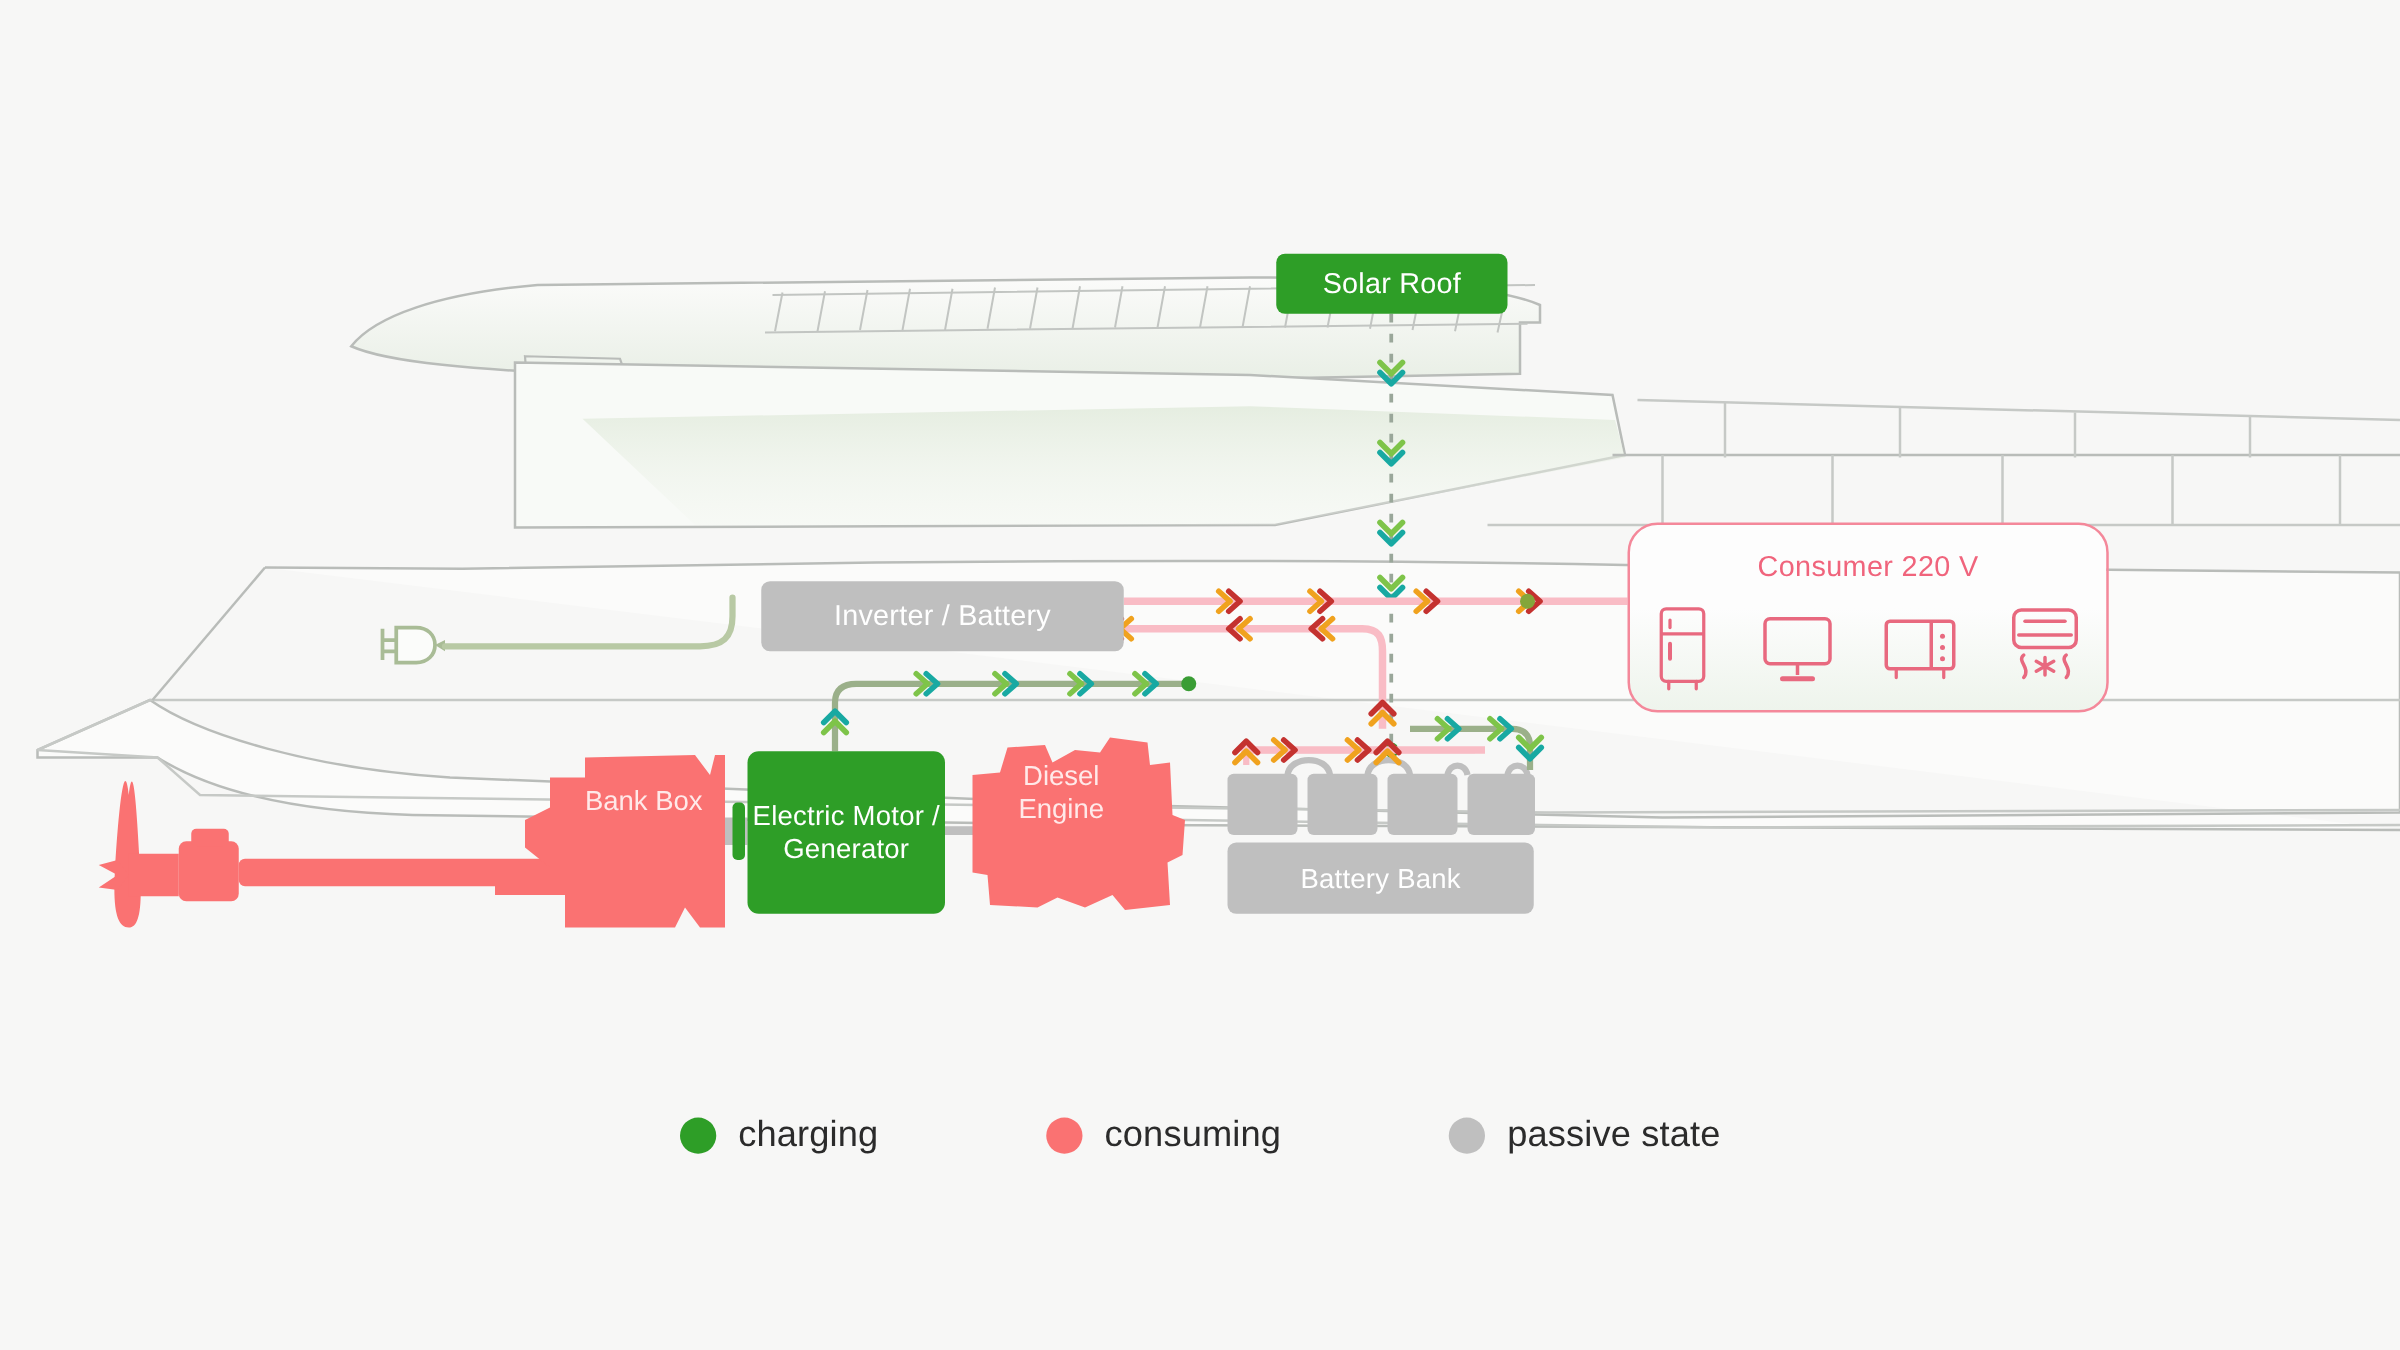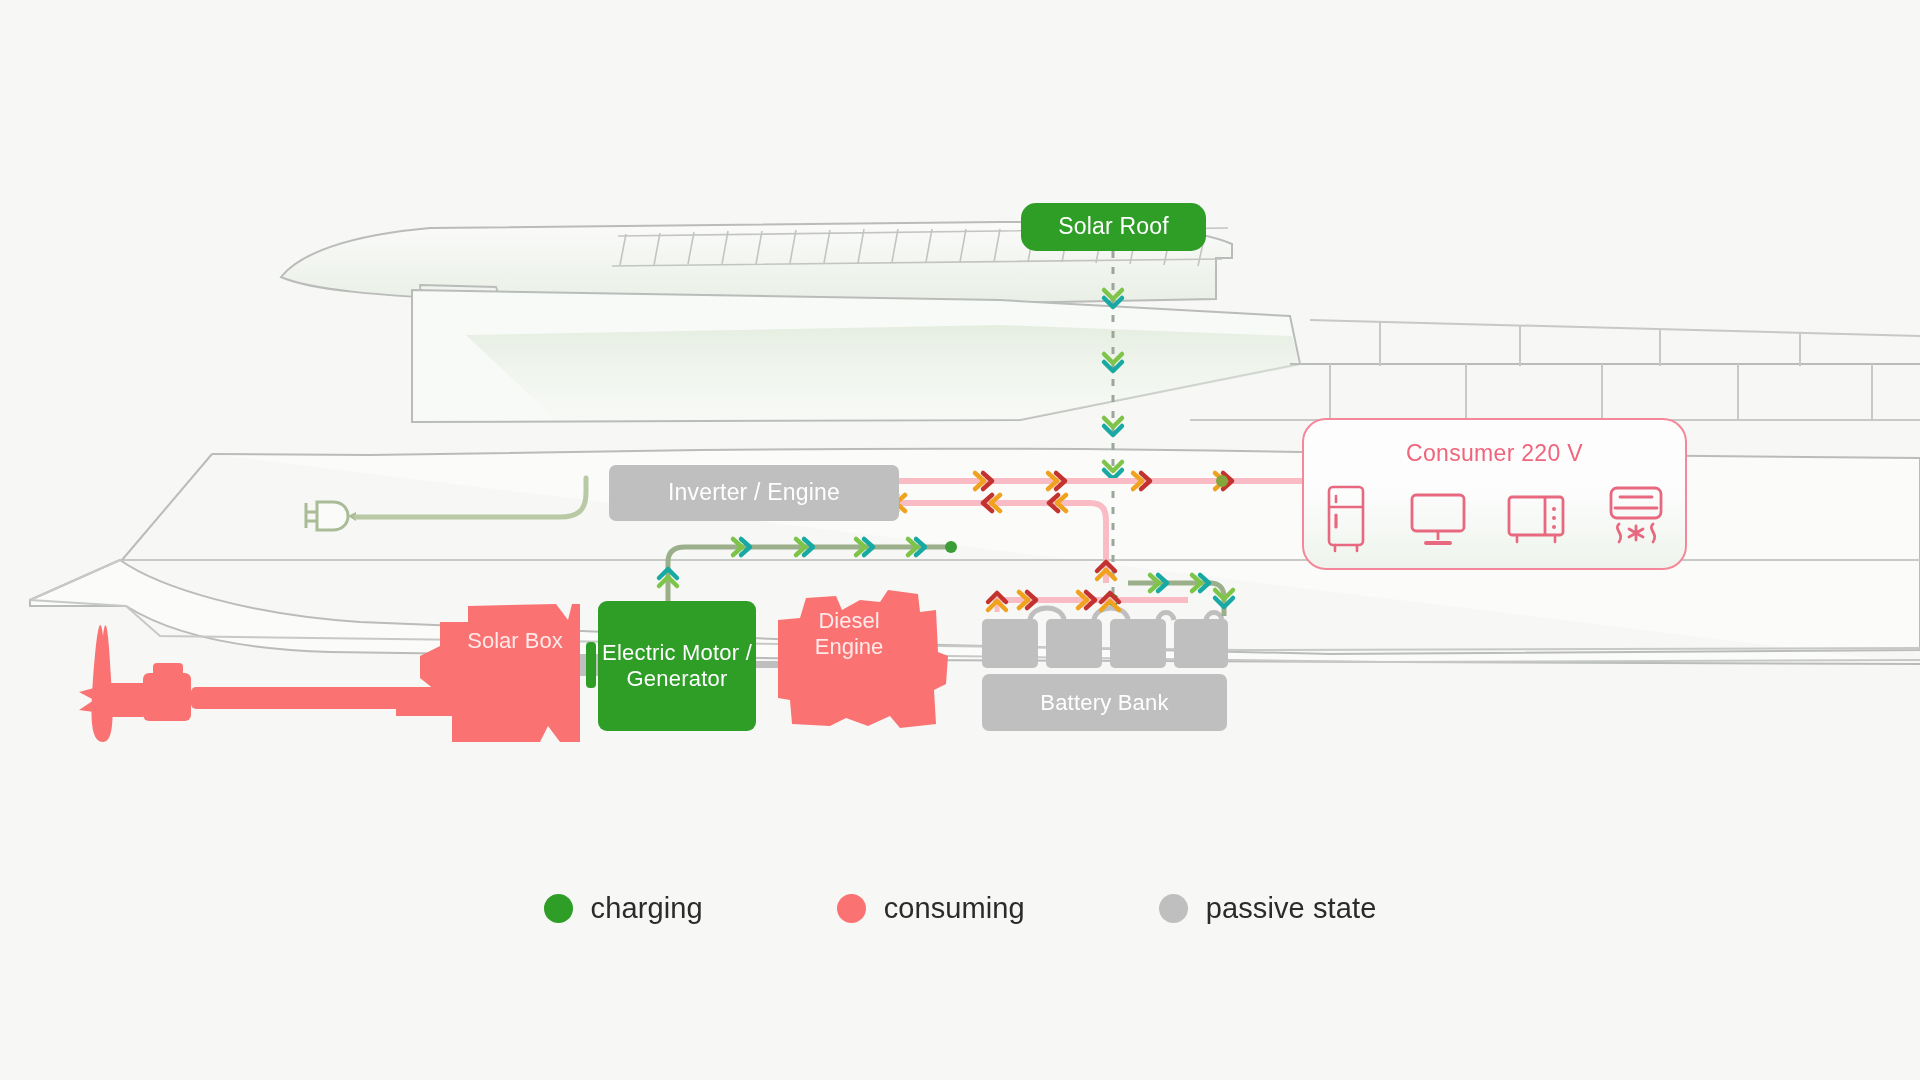--- a/index.html
+++ b/index.html
@@ -19,21 +19,21 @@
     position:absolute;
     display:flex;align-items:center;justify-content:center;
     text-align:center;
     color:#ffffff;
     border-radius:7px;
     box-sizing:border-box;
     letter-spacing:.2px;
     line-height:1.18;
     user-select:none;
   }
-  .node.green{background:#2e9e27;border-radius:15px;}
+  .node.green{background:#2e9e27;}
   .node.grey{background:#bfbfbf;}
 
   #solar-roof{left:1021px;top:203px;width:185px;height:48px;font-size:23px;}
   #inverter-charger{left:609px;top:465px;width:290px;height:56px;font-size:23px;}
   #energy-management{left:951px;top:527px;width:310px;height:56px;font-size:23px;}
   #electric-motor{left:598px;top:601px;width:158px;height:130px;font-size:22px;border-radius:9px;}
   #battery-bank-label{left:982px;top:674px;width:245px;height:57px;font-size:22px;}
 
   .machine-label{
     position:absolute;color:#ffe9e9;text-align:center;
@@ -263,28 +263,28 @@
     <g>
       <use href="#chvR" x="1150" y="583"></use>
       <use href="#chvR" x="1192" y="583"></use>
       <use href="#chvD" x="1224" y="596"></use>
     </g>
 
   </svg>
 
   <div class="node green" id="solar-roof">Solar Roof</div>
 
-  <div class="node grey" id="inverter-charger">Inverter / Engine</div>
+  <div class="node grey" id="inverter-charger">Inverter / Battery</div>
 
 
   <div class="node grey" id="battery-bank-label">Battery Bank</div>
 
   <div class="node green" id="electric-motor">Electric Motor / Generator</div>
 
-  <div class="machine-label" id="gearbox-label">Solar Box</div>
+  <div class="machine-label" id="gearbox-label">Bank Box</div>
 
   <div class="machine-label" id="diesel-label">Diesel Engine</div>
 
   <div id="consumer-panel">
     <div id="consumer-title">Consumer 220 V</div>
     <div id="consumer-icons">
 
       <svg width="50" height="70" viewBox="0 0 50 70">
         <rect x="8" y="4" width="34" height="58" rx="4" fill="none" stroke="#e8697f" stroke-width="2.6"></rect>
         <path d="M8 24 L42 24" stroke="#e8697f" stroke-width="2.6"></path>

